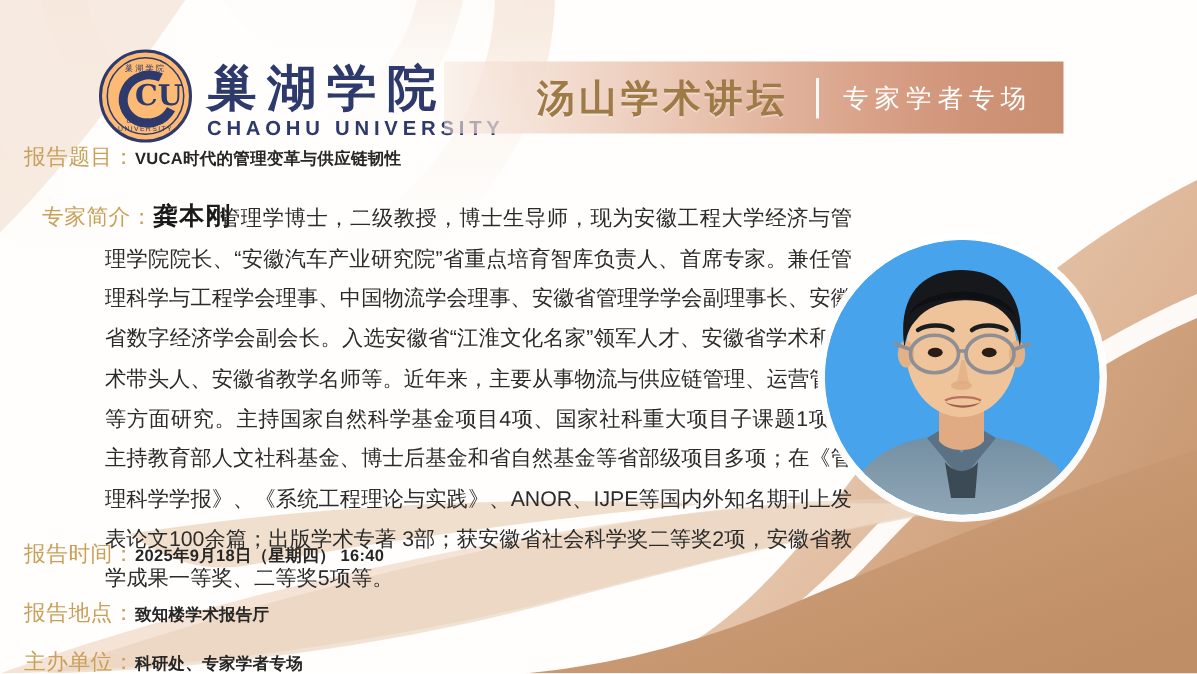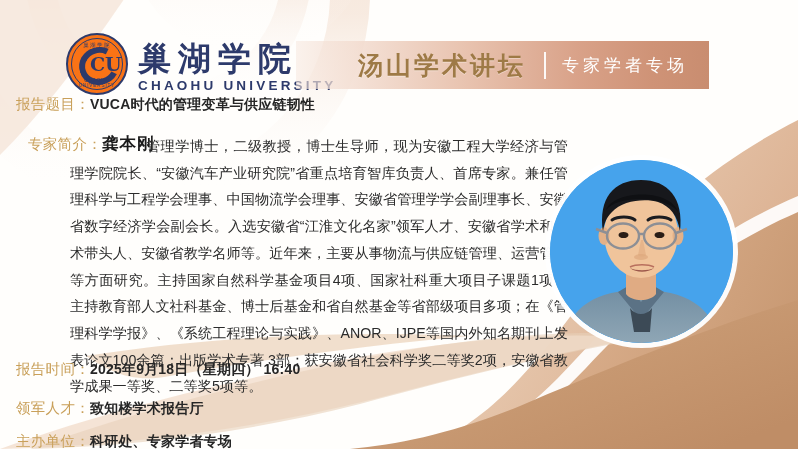--- a/index.html
+++ b/index.html
@@ -49,21 +49,21 @@
     font-size:17px;letter-spacing:4px;color:#ffffff;
     font-family:"DejaVu Serif","Liberation Serif",serif;
     white-space:nowrap;
     text-align:center;
   }
 
   
   .logo-wrap{position:absolute;left:66px;top:33px;display:flex;align-items:flex-end;}
   .emblem{
     width:62px;height:62px;border-radius:50%;
-    background:#f97316;
+    background:#fdba74;
     border:2px solid #2d3a6b;
     box-sizing:border-box;
     position:relative;flex:0 0 auto;
   }
   .emblem:after{
     content:"";position:absolute;left:3px;top:3px;right:3px;bottom:3px;
     border-radius:50%;border:1px solid #2d3a6b;
   }
   .emblem-c{
     position:absolute;left:11px;top:12px;width:40px;height:38px;
@@ -98,21 +98,21 @@
     margin-top:1px;white-space:nowrap;
   }
 
   
   .line{position:absolute;white-space:nowrap;}
   .lbl{
     color:#c9a05a;font-size:14.5px;font-weight:normal;
     letter-spacing:.3px;
   }
   .val{
-    color:#262626;font-size:14px;font-weight:bold;
+    color:#262626;font-size:11px;font-weight:bold;
     letter-spacing:.2px;
   }
   .title-row{left:16px;top:95px;}
   .intro-row{left:28px;top:133px;}
   .intro-name{
     color:#1a1a1a;font-size:16.5px;font-weight:bold;letter-spacing:1px;
   }
   .intro-body{
     position:absolute;left:70px;top:133px;width:498px;
     font-size:14.2px;line-height:26.7px;color:#2b2b2b;
@@ -266,19 +266,19 @@
         <path d="M 80 108 C 86 113 98 113 104 108 C 98 111 86 111 80 108 Z" fill="#9e5a4c"></path>
         <path d="M 80 107 C 86 104 98 104 104 107" stroke="#b9705e" stroke-width="1.5" fill="none"></path>
       </g>
     </svg>
   </div>
 
   <div class="line info-time">
     <span class="lbl">报告时间：</span><span class="val">2025年9月18日（星期四） 16:40</span>
   </div>
   <div class="line info-place">
-    <span class="lbl">领军人才：</span><span class="val">致知楼学术报告厅</span>
+    <span class="lbl">报告地点：</span><span class="val">致知楼学术报告厅</span>
   </div>
   <div class="line info-host">
     <span class="lbl">主办单位：</span><span class="val">科研处、专家学者专场</span>
   </div>
 
 </div>
 
 </body></html>

